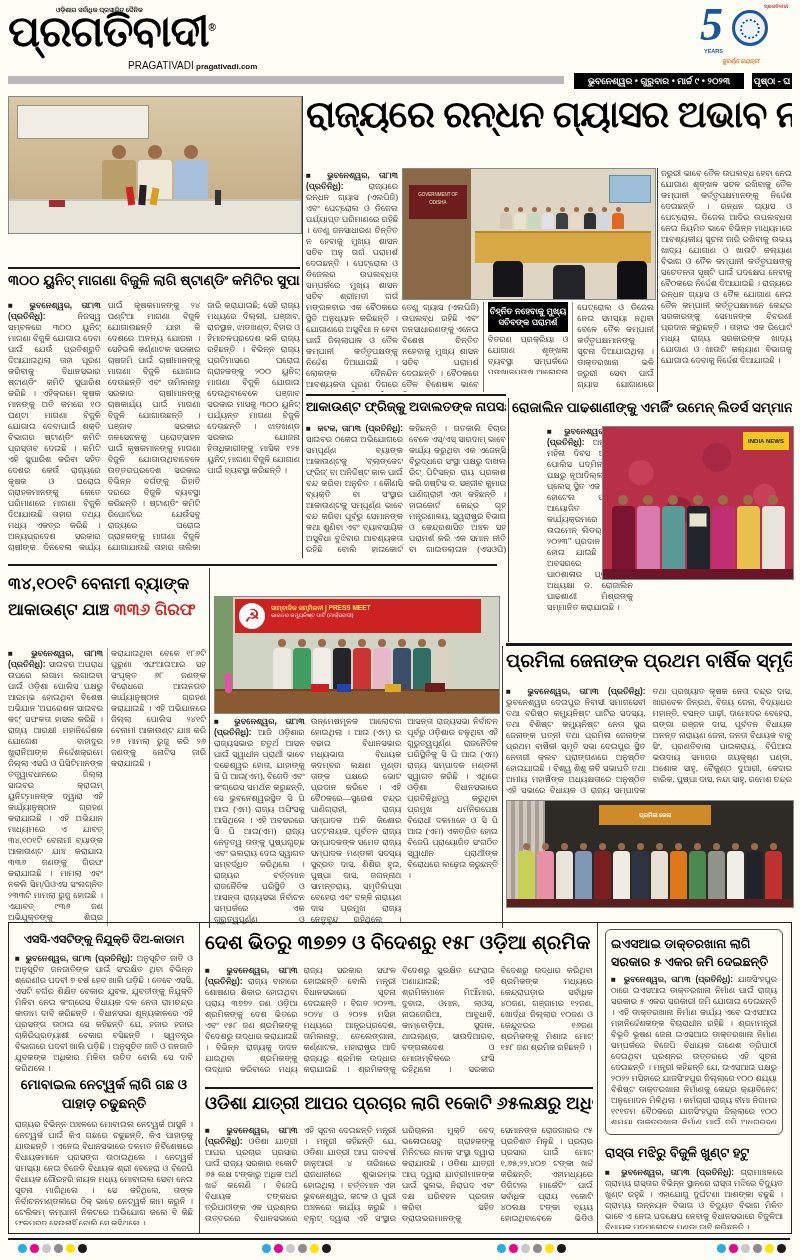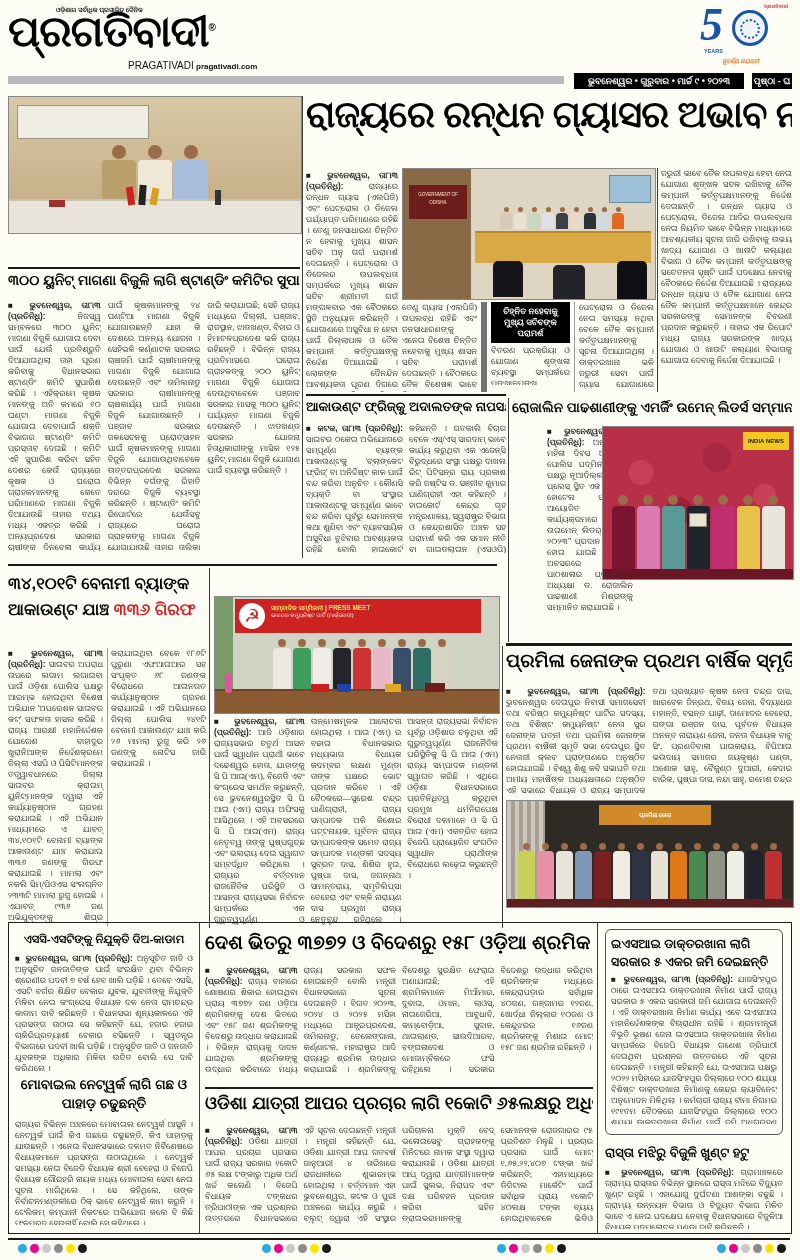--- a/index.html
+++ b/index.html
@@ -138,21 +138,21 @@
         </span>
       </div>
     <div class="abs" style="left:72px;top:62px;width:176px;height:30px;background:#d8a944;border-top:2px solid #b8882a;"></div>
     <div class="abs" style="left:90px;top:92px;width:30px;height:36px;background:#15151a;border-radius:5px 5px 0 0;"></div>
     <div class="abs" style="left:150px;top:96px;width:32px;height:34px;background:#23232a;border-radius:5px 5px 0 0;"></div>
     <div class="abs" style="left:214px;top:92px;width:30px;height:38px;background:#101014;border-radius:5px 5px 0 0;"></div>
   </div>
 
   <div class="abs" style="left:402px;top:302px;width:252px;height:90px;display:flex;">
     <div class="body-text" style="width:80px;height:90px;">ତେଣୁ ଗ୍ୟାସ (ଏଲପିଜି) ଉପଲବ୍ଧ ରହିଛି ଏବଂ ଜନସାଧାରଣଙ୍କୁ ଏନେଇ ବିଶେଷ ଚିନ୍ତିତ ନହେବାକୁ ମୁଖ୍ୟ ଶାସନ ସଚିବ ପରାମର୍ଶ ଦେଇଛନ୍ତି । ବୈଠକରେ ତୈଳ ବିଶେଷଜ୍ଞ ଭାବେ ବିଭାଗୀୟ ଅଧିକାରୀ ଉପସ୍ଥିତ ଥିଲେ ।</div>
-    <div style="width:84px;height:90px;margin:0 4px;border-left:6px solid #737373;border-right:1px solid #999;padding:0 4px;">
+    <div style="width:84px;height:90px;margin:0 4px;border-left:1px solid #737373;border-right:1px solid #999;padding:0 4px;">
       <div class="blackbox" style="font-size:8.5px;line-height:11px;padding:4px 2px;margin-bottom:2px;">ଚିହ୍ନିତ ନହେବାକୁ ମୁଖ୍ୟ ସଚିବଙ୍କ ପରାମର୍ଶ</div>
       <div class="body-text" style="height:40px;">ବିତରଣ ପ୍ରକ୍ରିୟା ଓ ଯୋଗାଣ ଶୃଙ୍ଖଳା ବ୍ୟବସ୍ଥା ସମ୍ପର୍କରେ ପୁଙ୍ଖାନୁପୁଙ୍ଖ ଆଲୋଚନା କରାଯାଇଥିଲା । ଖାଉଟିମାନଙ୍କୁ ରନ୍ଧନ ଗ୍ୟାସ,</div>
     </div>
     <div class="body-text" style="width:80px;height:90px;">ପେଟ୍ରୋଲ ଓ ଡିଜେଲ ନେଇ ସମସ୍ୟା ନଥିବା ବେଳେ ତୈଳ କମ୍ପାନୀ କର୍ତ୍ତୃପକ୍ଷମାନଙ୍କୁ ସୂଚନା ଦିଆଯାଇଥିଲା । ଡାକ୍ତରଖାନା ଭଳି ଜରୁରୀ ସେବା ପାଇଁ ଗ୍ୟାସ ଯୋଗାଣରେ ସମସ୍ୟା ନ ହେବାକୁ ମୁଖ୍ୟ ଶାସନ ସଚିବ ସୂଚାଇଛନ୍ତି ।</div>
   </div>
 
   <div class="vrule" style="left:657px;top:168px;height:224px;"></div>
   <div class="abs body-text" style="left:661px;top:168px;width:131px;height:224px;">ଜରୁରୀ ଭାବେ ତୈଳ ଉପଲବ୍ଧ ହେବା ନେଇ ଯୋଗାଣ ଶୃଙ୍ଖଳ ସଚଳ ରଖିବାକୁ ତୈଳ କମ୍ପାନୀ କର୍ତ୍ତୃପକ୍ଷମାନଙ୍କୁ ନିର୍ଦ୍ଦେଶ ଦେଇଛନ୍ତି । ରନ୍ଧନ ଗ୍ୟାସ ଓ ପେଟ୍ରୋଲ, ଡିଜେଲ ଆଦିର ଉପଲବ୍ଧତା ନେଇ ନିୟମିତ ଭାବେ ବିଭିନ୍ନ ମାଧ୍ୟମରେ ଆବଶ୍ୟକୀୟ ସୂଚନା ଜାରି ରଖିବାକୁ ଉଭୟ ଖାଦ୍ୟ ଯୋଗାଣ ଓ ଖାଉଟି କଲ୍ୟାଣ ବିଭାଗ ଓ ତୈଳ କମ୍ପାନୀ କର୍ତ୍ତୃପକ୍ଷଙ୍କୁ ସଚେତନତା ସୃଷ୍ଟି ପାଇଁ ପଦକ୍ଷେପ ନେବାକୁ ବୈଠକରେ ନିର୍ଦ୍ଦେଶ ଦିଆଯାଇଛି । ରାଜ୍ୟରେ ରନ୍ଧନ ଗ୍ୟାସ ଓ ତୈଳ ଯୋଗାଣ ନେଇ ତୈଳ କମ୍ପାନୀ କର୍ତ୍ତୃପକ୍ଷମାନେ କେନ୍ଦ୍ର ସରକାରଙ୍କୁ ସେମାନଙ୍କ ବିବରଣୀ ପ୍ରଦାନ କରୁଛନ୍ତି । ତାହାର ଏକ ରିପୋର୍ଟ ମଧ୍ୟ ରାଜ୍ୟ ସରକାରଙ୍କ ଖାଦ୍ୟ ଯୋଗାଣ ଓ ଖାଉଟି କଲ୍ୟାଣ ବିଭାଗକୁ ଯୋଗାଇ ଦେବାକୁ ନିର୍ଦ୍ଦେଶ ଦିଆଯାଇଛି ।</div>
 
   <div class="hrule" style="left:306px;top:394px;width:200px;height:1.5px;"></div>

